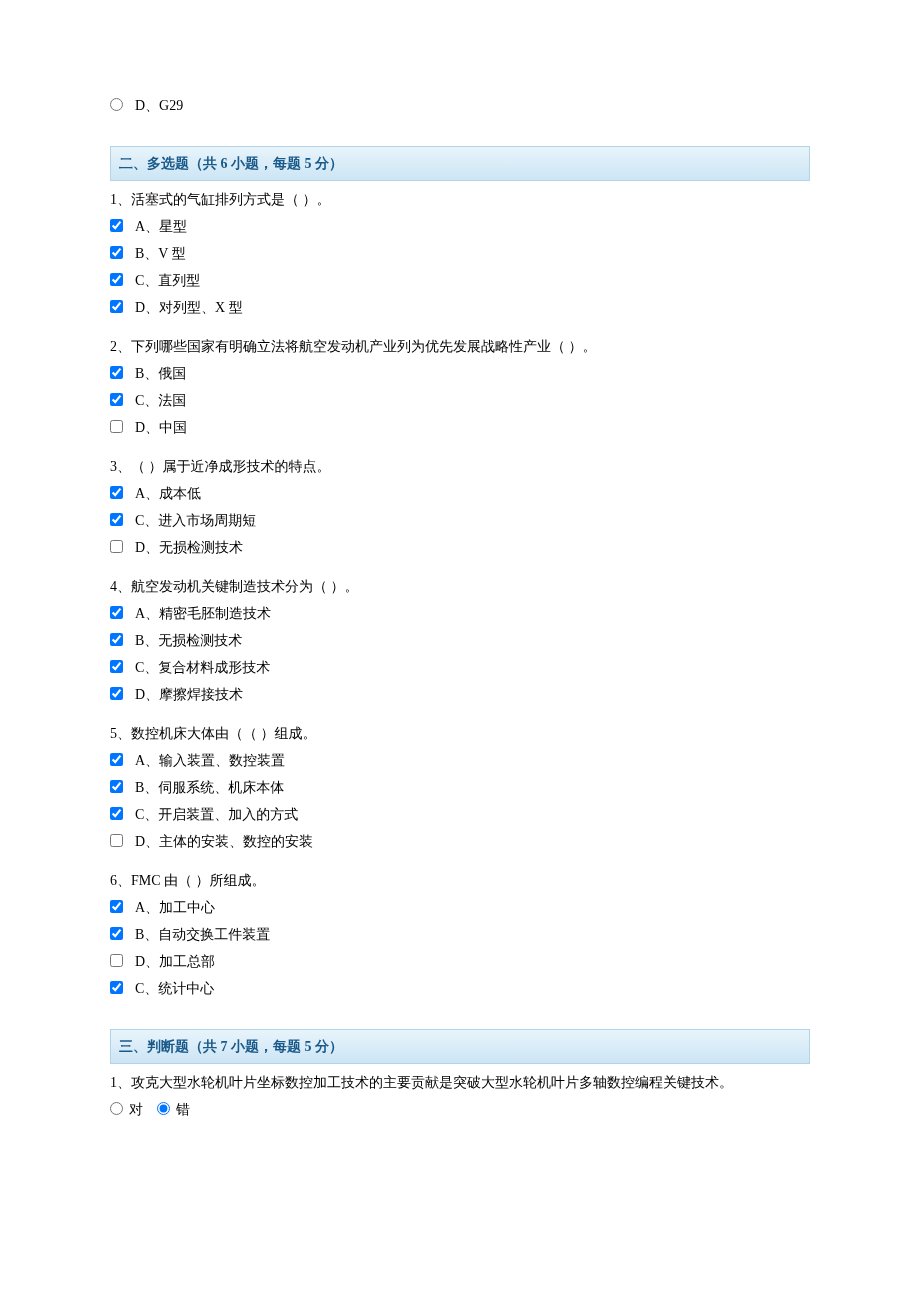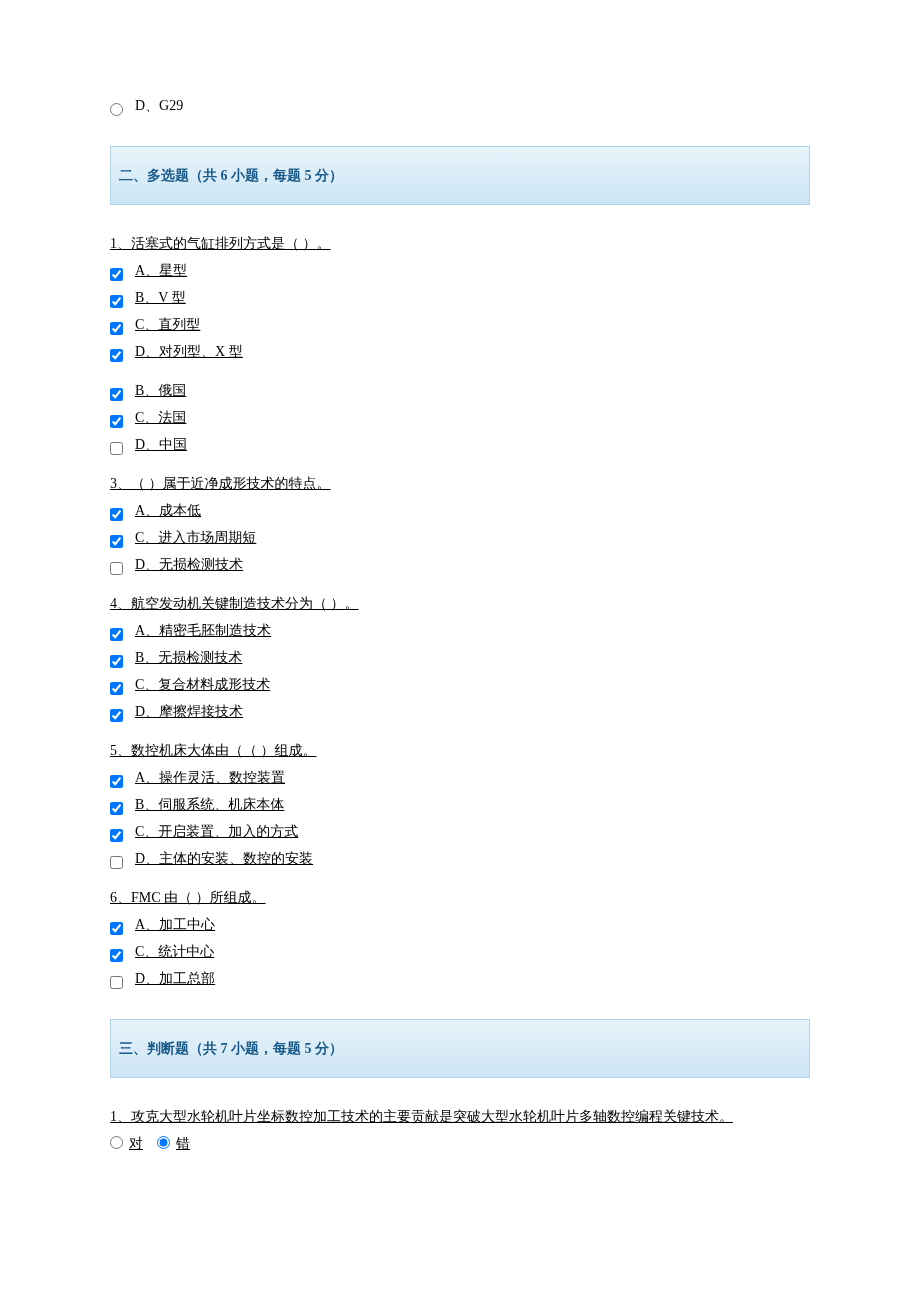--- a/index.html
+++ b/index.html
@@ -11,44 +11,43 @@
       font-family: SimSun, "宋体", serif;
       font-size: 14px;
       color: #000;
       background: #fff;
       padding: 95px 110px 50px 110px;
       width: 920px;
       line-height: 1.5;
     }
     .option-row {
       display: flex;
-      align-items: flex-end;
+      align-items: center;
       margin-bottom: 6px;
       gap: 12px;
     }
     .option-row input[type="radio"],
     .option-row input[type="checkbox"] {
       margin-top: -3px;
     }
     .option-text {
       font-size: 14px;
     }
     .section-header {
       background: linear-gradient(to bottom, #e8f4fb, #cce5f5);
       border: 1px solid #b3d4e8;
-      padding: 18px 8px;
+      padding: 6px 8px;
       color: #1a5a8a;
       font-size: 14px;
       font-weight: bold;
-      margin-bottom: 28px;
+      margin-bottom: 8px;
       margin-top: 30px;
     }
     .question {
       margin-bottom: 18px;
-      text-decoration: underline;
     }
     .question-text {
       font-size: 14px;
       margin-bottom: 6px;
     }
     .tf-row {
       display: flex;
       align-items: center;
       gap: 6px;
     }
@@ -85,20 +84,21 @@
       <div class="option-row">
         <input type="checkbox" checked="" style="">
         <span class="option-text">C、直列型</span>
       </div>
       <div class="option-row">
         <input type="checkbox" checked="" style="">
         <span class="option-text">D、对列型、X 型</span>
       </div>
     </div>
     <div class="question">
+      <div class="question-text">2、下列哪些国家有明确立法将航空发动机产业列为优先发展战略性产业（ ）。</div>
       <div class="option-row">
         <input type="checkbox" checked="" style="">
         <span class="option-text">B、俄国</span>
       </div>
       <div class="option-row">
         <input type="checkbox" checked="" style="">
         <span class="option-text">C、法国</span>
       </div>
       <div class="option-row">
         <input type="checkbox" style="">
@@ -136,21 +136,21 @@
       </div>
       <div class="option-row">
         <input type="checkbox" checked="" style="">
         <span class="option-text">D、摩擦焊接技术</span>
       </div>
     </div>
     <div class="question">
       <div class="question-text">5、数控机床大体由（（ ）组成。</div>
       <div class="option-row">
         <input type="checkbox" checked="" style="">
-        <span class="option-text">A、操作灵活、数控装置</span>
+        <span class="option-text">A、输入装置、数控装置</span>
       </div>
       <div class="option-row">
         <input type="checkbox" checked="" style="">
         <span class="option-text">B、伺服系统、机床本体</span>
       </div>
       <div class="option-row">
         <input type="checkbox" checked="" style="">
         <span class="option-text">C、开启装置、加入的方式</span>
       </div>
       <div class="option-row">
@@ -159,25 +159,29 @@
       </div>
     </div>
     <div class="question">
       <div class="question-text">6、FMC 由（ ）所组成。</div>
       <div class="option-row">
         <input type="checkbox" checked="" style="">
         <span class="option-text">A、加工中心</span>
       </div>
       <div class="option-row">
         <input type="checkbox" checked="" style="">
-        <span class="option-text">C、统计中心</span>
+        <span class="option-text">B、自动交换工件装置</span>
       </div>
       <div class="option-row">
         <input type="checkbox" style="">
         <span class="option-text">D、加工总部</span>
+      </div>
+      <div class="option-row">
+        <input type="checkbox" checked="" style="">
+        <span class="option-text">C、统计中心</span>
       </div>
     </div>
   </div>
 
 <div class="section-header">三、判断题（共 7 小题，每题 5 分）</div>
 
 <div id="section3-questions">
     <div class="question">
       <div class="question-text">1、攻克大型水轮机叶片坐标数控加工技术的主要贡献是突破大型水轮机叶片多轴数控编程关键技术。</div>
       <div class="tf-row">

